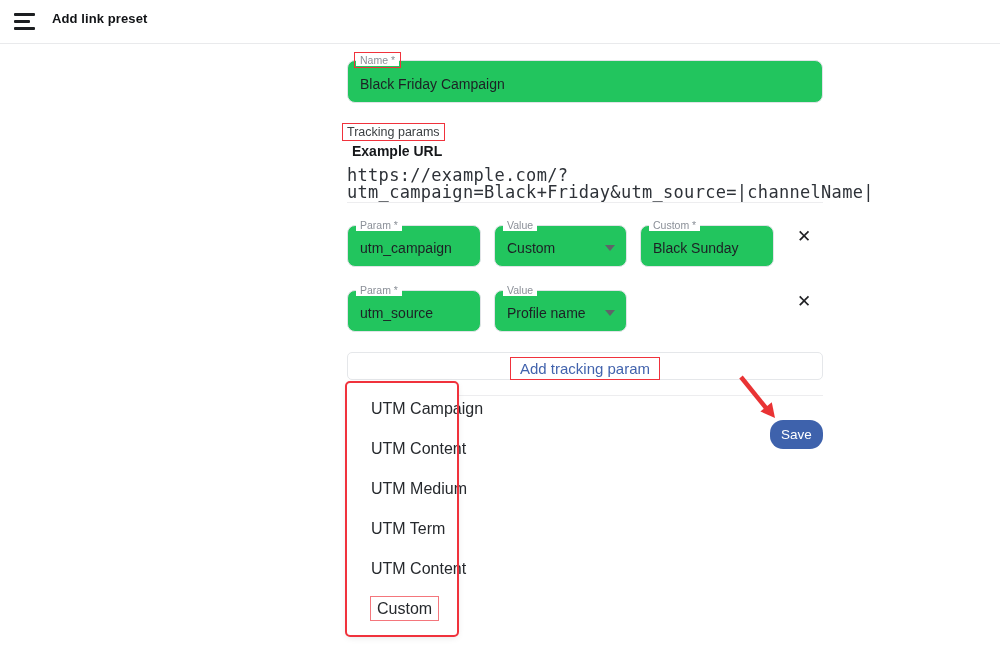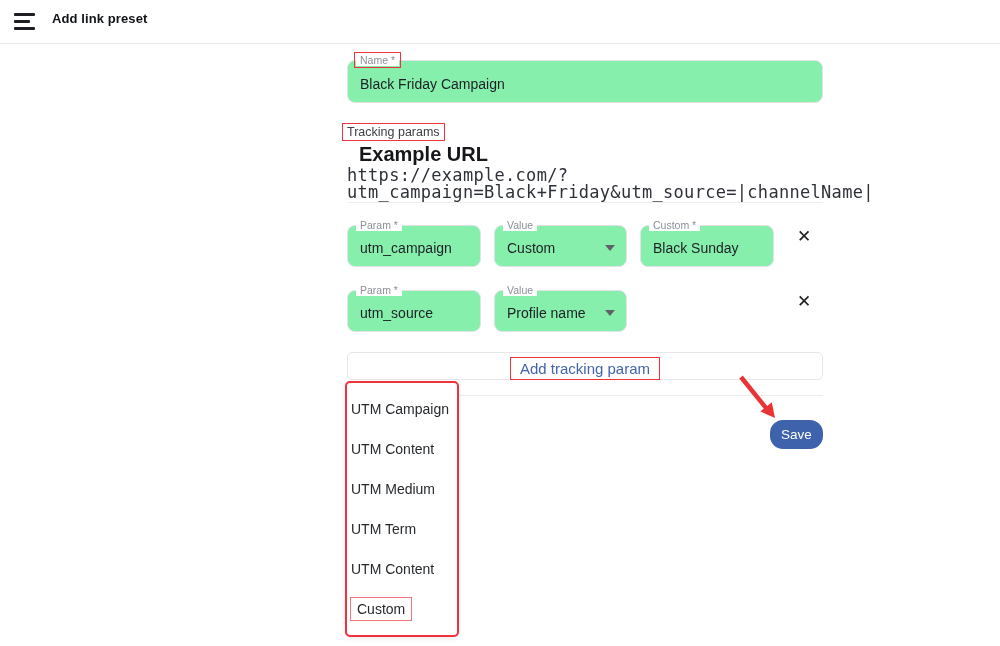--- a/index.html
+++ b/index.html
@@ -12,29 +12,29 @@
   .hamburger .bar { position:absolute; left:0; height:2.6px; background:#1c1e21; border-radius:1px; }
   .bar1 { top:0; width:21px; }
   .bar2 { top:7px; width:16px; }
   .bar3 { top:14px; width:21px; }
   .page-title { position:absolute; left:52px; top:11px; font-size:13px; font-weight:700; color:#111316; letter-spacing:.1px; }
 
   
   .content { position:absolute; left:347px; top:0; width:476px; }
 
   
-  .field { position:absolute; border:1px solid #e1e3e7; border-radius:8px; background:#86efac; }
+  .field { position:absolute; border:1px solid #e1e3e7; border-radius:8px; background:#22c55e; }
   .float-label { position:absolute; top:-7px; left:8px; background:#fff; padding:0 4px; font-size:10.5px; color:#8b9098; white-space:nowrap; }
   .float-label.red-boxed { outline:1.5px solid #f0323c; outline-offset:1px; }
   .field-value { position:absolute; left:12px; top:50%; transform:translateY(-38%); font-size:14px; color:#1d2025; white-space:nowrap; }
 
   .name-field { left:0; top:60px; width:476px; height:43px; }
 
   .section-label { position:absolute; left:0; top:124px; font-size:12.5px; color:#3c4043; padding:1px 4px; margin-left:-4px; outline:1.5px solid #f0323c; }
-  .example-url-label { position:absolute; left:12px; top:143px; font-size:20px; font-weight:700; color:#15171a; }
+  .example-url-label { position:absolute; left:5px; top:143px; font-size:14px; font-weight:700; color:#15171a; }
   .url-line { position:absolute; left:0; font-family:"DejaVu Sans Mono", monospace; font-size:17px; color:#2e3238; letter-spacing:.3px; }
   .url1 { top:165px; }
   .url2 { top:182px; }
   .divider { position:absolute; left:0; width:476px; height:1px; background:#ededef; }
   .div-url { top:202px; }
   .div-list { top:395px; }
 
   
   .row1 { top:225px; } .row2 { top:290px; }
   .f-param { left:0; width:134px; height:42px; }
@@ -43,21 +43,21 @@
   .chevron { position:absolute; right:11px; top:19px; width:0; height:0; border-left:5.5px solid transparent; border-right:5.5px solid transparent; border-top:6px solid #5f6368; }
   .close-btn { position:absolute; left:448px; width:18px; height:18px; font-size:17px; line-height:18px; text-align:center; color:#202124; cursor:pointer; font-weight:400; }
   .close1 { top:228px; } .close2 { top:293px; }
 
   
   .add-btn { position:absolute; left:0; top:352px; width:476px; height:28px; border:1px solid #e5e7ea; border-radius:5px; background:#fff; cursor:pointer; text-align:center; }
   .add-btn-label { display:inline-block; margin-top:5px; font-size:15px; color:#4263ad; padding:2px 9px; outline:1.5px solid #f0323c; }
 
   
   .dropdown { position:absolute; left:0; top:383px; width:110px; height:252px; background:#fff; border-radius:3px; box-shadow:0 2px 7px rgba(0,0,0,.13); outline:2px solid #f0323c; padding-top:6px; z-index:3; }
-  .dd-item { height:40px; line-height:40px; padding-left:4px; font-size:14px; color:#26292d; cursor:pointer; white-space:nowrap; }
+  .dd-item { height:40px; line-height:40px; padding-left:24px; font-size:16px; color:#26292d; cursor:pointer; white-space:nowrap; }
   .dd-item .boxed-word { outline:1.5px solid #f4767c; padding:3px 6px; }
 
   
   .save-btn { position:absolute; left:423px; top:420px; width:53px; height:29px; background:#3e62ac; border:none; border-radius:13px; color:#fff; font-size:13.5px; font-family:"Liberation Sans", sans-serif; cursor:pointer; }
   .arrow-svg { position:absolute; left:388px; top:372px; width:52px; height:52px; z-index:2; pointer-events:none; }
 </style>
 </head>
 <body>
 
 <div class="canvas">

